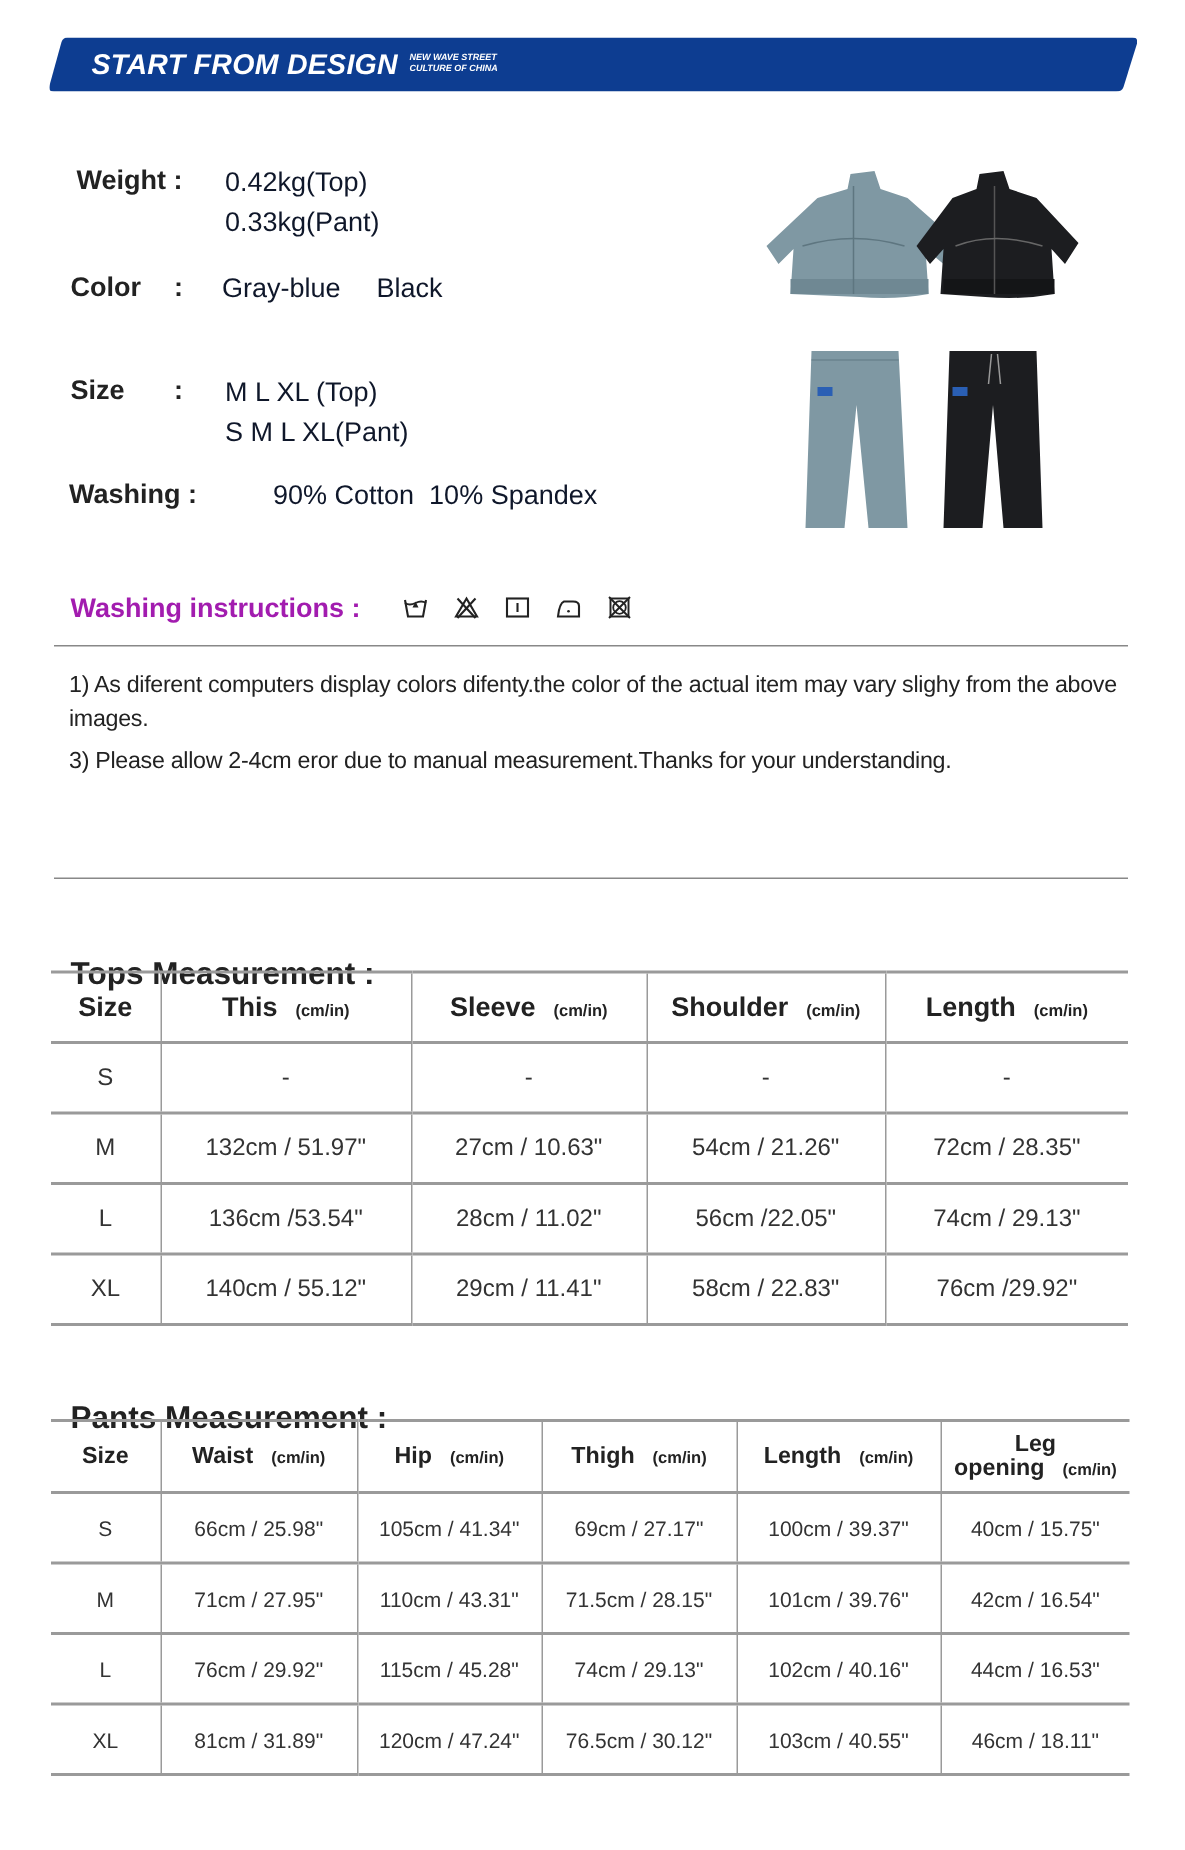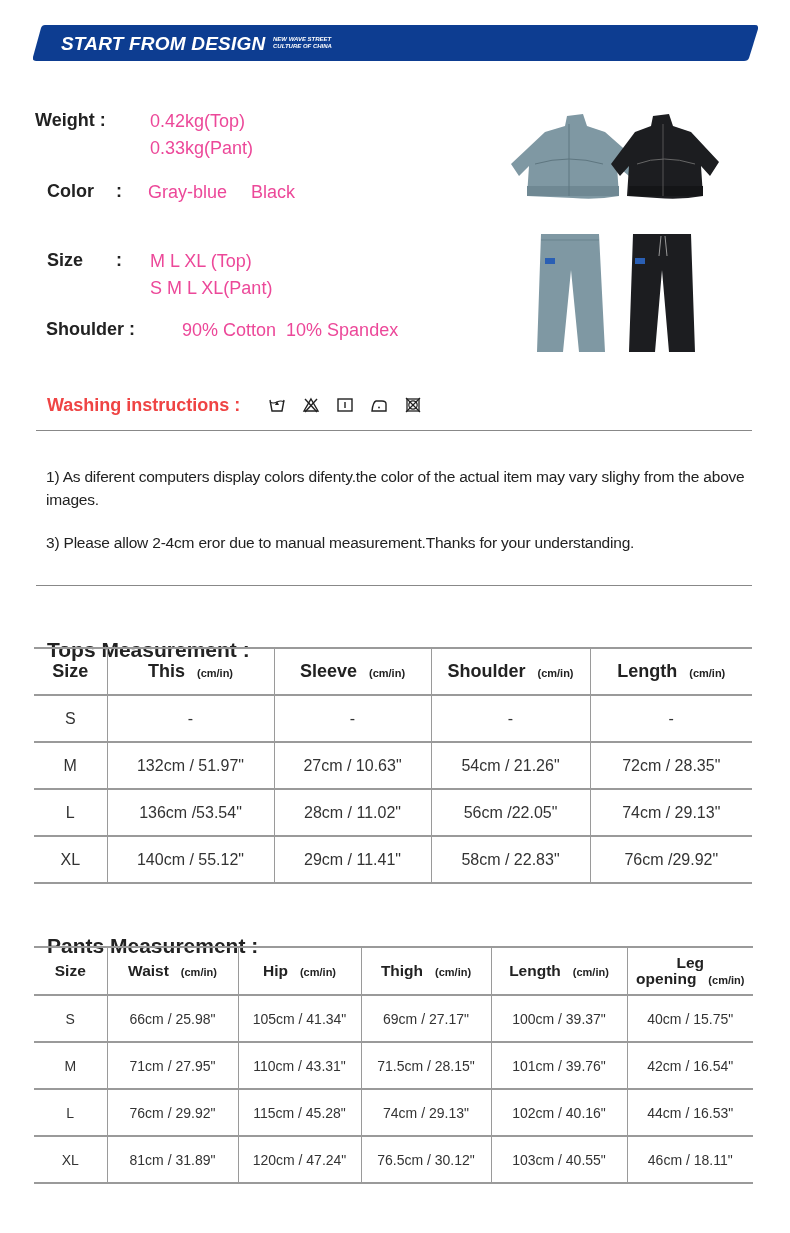--- a/index.html
+++ b/index.html
@@ -7,34 +7,34 @@
   body { position: relative; font-family: "Liberation Sans", "DejaVu Sans", sans-serif; color: #222; }
 
   
   .banner { position: absolute; left: 33px; top: 25px; width: 725px; height: 36px; }
   .banner svg { position: absolute; left: 0; top: 0; }
   .banner-title { position: absolute; left: 28px; top: 8px; font-size: 19px; font-weight: bold; font-style: italic; color: #fff; letter-spacing: 0.2px; white-space: nowrap; }
   .banner-sub { position: absolute; left: 240px; top: 11px; font-size: 6px; font-weight: bold; font-style: italic; color: #fff; line-height: 7px; white-space: nowrap; }
 
   
   .spec-label { position: absolute; font-size: 18px; font-weight: bold; color: #222; white-space: nowrap; }
-  .spec-val { position: absolute; font-size: 18px; color: #ec4899; white-space: nowrap; }
+  .spec-val { position: absolute; font-size: 18px; color: #0f172a; white-space: nowrap; }
 
   
   .product { position: absolute; left: 505px; top: 110px; width: 220px; height: 255px; }
 
   
-  .wash-label { position: absolute; left: 47px; top: 395px; font-size: 18px; font-weight: bold; color: #ef4444; white-space: nowrap; }
+  .wash-label { position: absolute; left: 47px; top: 395px; font-size: 18px; font-weight: bold; color: #a21caf; white-space: nowrap; }
   .wash-icons { position: absolute; left: 268px; top: 396px; display: flex; gap: 16px; }
   .wash-icon { width: 18px; height: 18px; display: block; }
 
   .hr { position: absolute; left: 36px; width: 716px; height: 1px; background: #888; }
 
   .notes { position: absolute; left: 46px; top: 445px; width: 700px; font-size: 15.5px; color: #222; line-height: 23px; font-family: "Liberation Sans Narrow", "Liberation Sans", sans-serif; }
-  .notes p { margin-bottom: 5px; letter-spacing: -0.2px; margin-top: 20px; }
+  .notes p { margin-bottom: 5px; letter-spacing: -0.2px; }
 
   .section-title { position: absolute; left: 47px; font-size: 21px; font-weight: bold; color: #222; white-space: nowrap; margin-top: 32px; }
 
   
   table.meas { position: absolute; left: 34px; border-collapse: collapse; table-layout: fixed; }
   table.meas td, table.meas th { border-top: 2px solid #9a9a9a; border-bottom: 2px solid #9a9a9a; border-left: 1.5px solid #9a9a9a; text-align: center; vertical-align: middle; color: #333; font-weight: normal; }
   table.meas tr > *:first-child { border-left: none; }
   table.meas th { font-weight: bold; color: #222; }
   .unit { font-size: 11px; font-weight: bold; padding-left: 12px; }
   .size-cell { font-size: 20px; color: #222; }
@@ -54,35 +54,35 @@
   <svg width="725" height="36" viewBox="0 0 725 36">
     <path d="M12 0 L722 0 Q726 0 725 4 L716 33 Q715 36 711 36 L3 36 Q-1 36 0 32 L8 3 Q9 0 12 0 Z" fill="#0d3d91"></path>
   </svg>
   <div class="banner-title">START FROM DESIGN</div>
   <div class="banner-sub">
     <div>NEW WAVE STREET</div>
     <div>CULTURE OF CHINA</div>
   </div>
 </div>
 
-<div class="spec-label" style="left:35px; top:110px;">Weight :</div>
+<div class="spec-label" style="left:51px; top:110px;">Weight :</div>
 <div class="spec-val" style="left:150px; top:111px;">0.42kg(Top)</div>
 <div class="spec-val" style="left:150px; top:138px;">0.33kg(Pant)</div>
 
 <div class="spec-label" style="left:47px; top:181px;">Color</div>
 <div class="spec-label" style="left:116px; top:181px;">:</div>
 <div class="spec-val" style="left:148px; top:182px;">Gray-blue</div>
 <div class="spec-val" style="left:251px; top:182px;">Black</div>
 
 <div class="spec-label" style="left:47px; top:250px;">Size</div>
 <div class="spec-label" style="left:116px; top:250px;">:</div>
 <div class="spec-val" style="left:150px; top:251px;">M L XL (Top)</div>
 <div class="spec-val" style="left:150px; top:278px;">S M L XL(Pant)</div>
 
-<div class="spec-label" style="left:46px; top:319px;">Shoulder :</div>
+<div class="spec-label" style="left:46px; top:319px;">Washing :</div>
 <div class="spec-val" style="left:148px; top:320px; white-space:pre;margin-left:34px;">90% Cotton  10% Spandex</div>
 
 <div class="product">
   <svg width="220" height="255" viewBox="0 0 220 255">
 
     <g>
       <path d="M50 6 L66 4 L70 16 L88 22 L122 52 L112 66 L100 56 L102 86 Q80 90 56 88 L10 86 L12 56 L2 66 L-6 54 L28 22 L48 16 Z" fill="#7f98a3" transform="translate(12,0)"></path>
       <rect x="22" y="76" width="92" height="10" fill="#6f8893"></rect>
       <line x1="64" y1="14" x2="64" y2="86" stroke="#5e7680" stroke-width="1"></line>
       <path d="M30 54 Q64 44 98 54" stroke="#5e7680" fill="none" stroke-width="1"></path>

